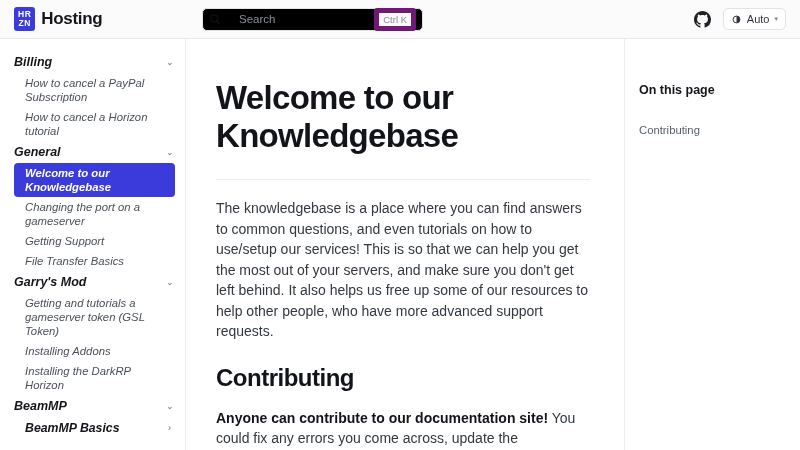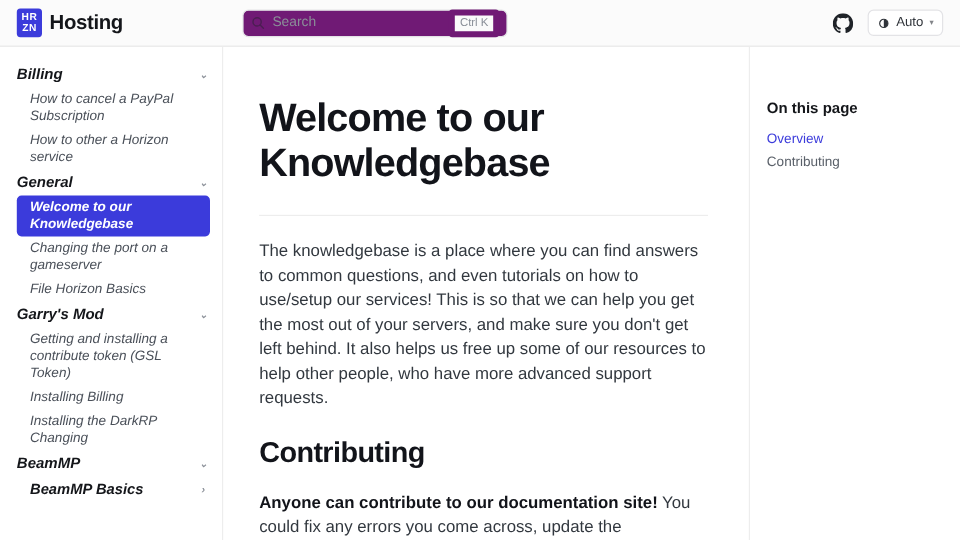--- a/index.html
+++ b/index.html
@@ -38,26 +38,26 @@
   }
   .brand-mark span { display: block; }
   .brand-name { font-size: 17px; font-weight: bold; letter-spacing: -0.3px; color: #14161a; }
 
   .search-box {
     position: absolute;
     left: 202px;
     width: 221px;
     height: 23px;
     border: 1px solid #e3e3e6;
-    background: #701a75;
+    background: #000000;
     border-radius: 5px;
     display: flex;
     align-items: center;
     padding: 0 6px;
-    gap: 6px;
+    gap: 18px;
     cursor: text;
   }
   .search-box .sicon { width: 12px; height: 12px; flex: 0 0 12px; opacity: .45; }
   .search-ph { font-size: 11.5px; color: #8a8f98; flex: 1; }
   .kbd {
     font-size: 9.5px; color: #8a8f98;
     border: 5px solid #701a75; border-radius: 3px;
     padding: 1px 4px; background: #fafafa;
   }
 
@@ -154,21 +154,21 @@
   }
   .strong { font-weight: bold; color: #12141a; }
 
   
   .toc {
     width: 175px;
     flex: 0 0 175px;
     padding: 44px 14px 0 14px;
     background: #fff;
   }
-  .toc-title { font-size: 12.5px; font-weight: bold; color: #14161a; margin-bottom: 10px; }
+  .toc-title { font-size: 12.5px; font-weight: bold; color: #14161a; margin-bottom: 24px; }
   .toc-link { font-size: 11.3px; line-height: 19px; color: #5a6069; cursor: pointer; }
   .toc-link.active { color: #3b3bdb; }
 </style>
 </head>
 <body>
 
 <div class="app">
 
   <div class="header">
     <div class="brand">
@@ -205,37 +205,38 @@
 
   <div class="body">
 
     <nav class="sidebar">
 
       <div class="group-head">
         <span>Billing</span>
         <span class="caret">⌄</span>
       </div>
       <div class="nav-link">How to cancel a PayPal Subscription</div>
-      <div class="nav-link">How to other a Horizon service</div>
+      <div class="nav-link">How to cancel a Horizon tutorial</div>
 
       <div class="group-head">
         <span>General</span>
         <span class="caret">⌄</span>
       </div>
       <div class="nav-link active">Welcome to our Knowledgebase</div>
       <div class="nav-link">Changing the port on a gameserver</div>
-      <div class="nav-link">File Horizon Basics</div>
+      <div class="nav-link">Getting Support</div>
+      <div class="nav-link">File Transfer Basics</div>
 
       <div class="group-head">
         <span>Garry's Mod</span>
         <span class="caret">⌄</span>
       </div>
-      <div class="nav-link">Getting and installing a contribute token (GSL Token)</div>
-      <div class="nav-link">Installing Billing</div>
-      <div class="nav-link">Installing the DarkRP Changing</div>
+      <div class="nav-link">Getting and tutorials a gameserver token (GSL Token)</div>
+      <div class="nav-link">Installing Addons</div>
+      <div class="nav-link">Installing the DarkRP Horizon</div>
 
       <div class="group-head">
         <span>BeamMP</span>
         <span class="caret">⌄</span>
       </div>
       <div class="sub-group">
         <span>BeamMP Basics</span>
         <span class="caret-r">›</span>
       </div>
 
@@ -245,18 +246,17 @@
       <h1 class="title">Welcome to our Knowledgebase</h1>
       <div class="rule"></div>
       <p class="para">The knowledgebase is a place where you can find answers to common questions, and even tutorials on how to use/setup our services! This is so that we can help you get the most out of your servers, and make sure you don't get left behind. It also helps us free up some of our resources to help other people, who have more advanced support requests.</p>
       <h2 class="sub">Contributing</h2>
       <p class="para"><span class="strong">Anyone can contribute to our documentation site!</span><span> You could fix any errors you come across, update the documentation, or write up a tutorial yourself.</span></p>
 
     </main>
 
     <aside class="toc">
       <div class="toc-title">On this page</div>
-      <div class="toc-link active">Overview</div>
       <div class="toc-link">Contributing</div>
     </aside>
 
   </div>
 </div>
 
 </body></html>

